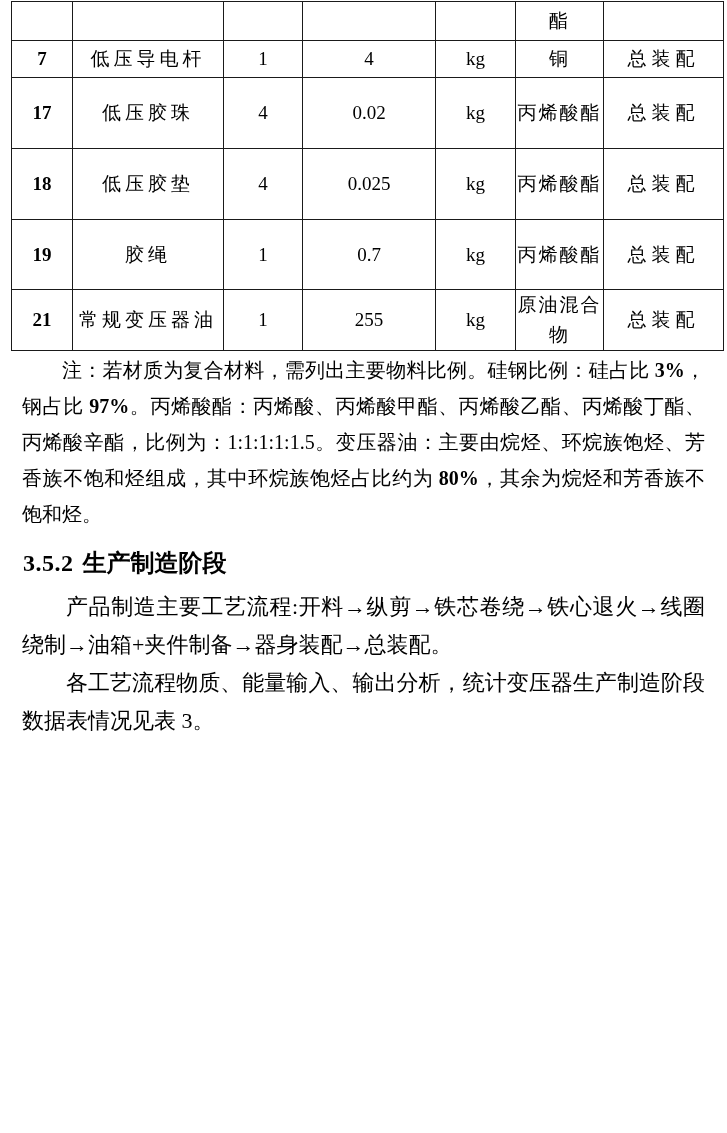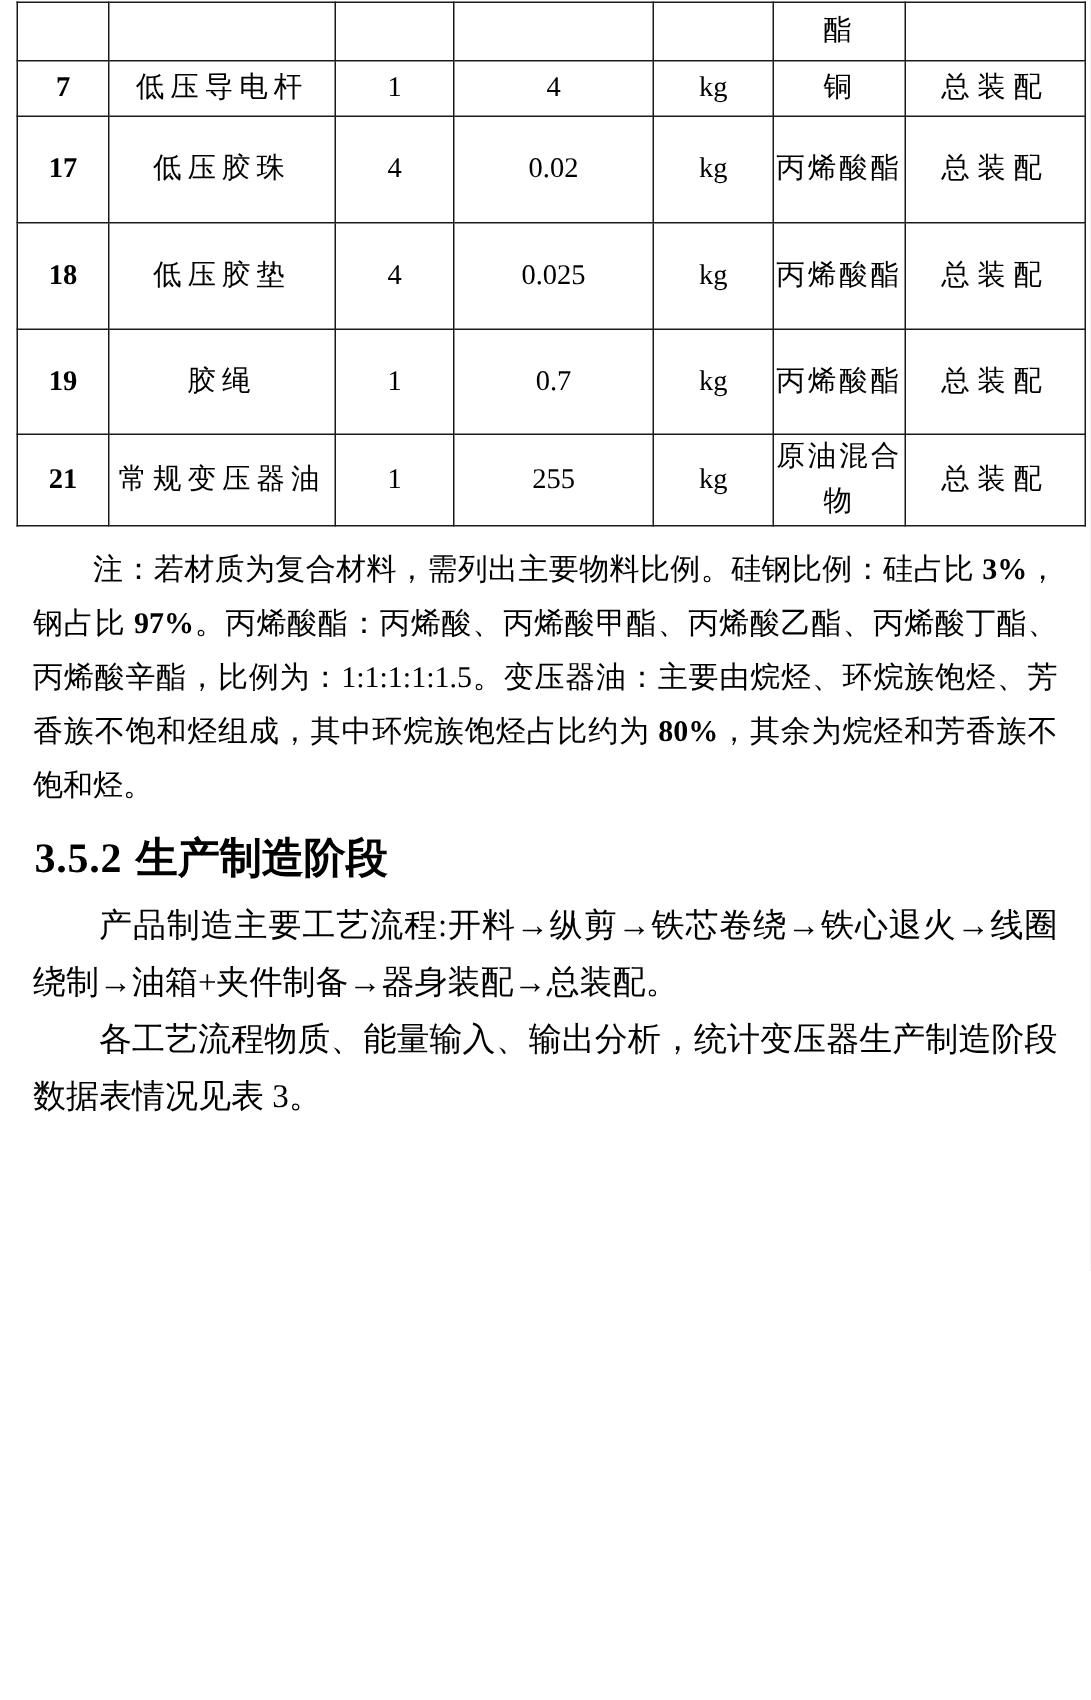--- a/index.html
+++ b/index.html
@@ -38,31 +38,31 @@
   td.cell-mat  { font-size: 20px; letter-spacing: 2px; line-height: 31px; }
   td.cell-stage{ font-size: 20px; letter-spacing: 5px; }
   tr.h39 { height: 39px; }
   tr.h37 { height: 37px; }
   tr.h71 { height: 71px; font-family: Liberation Serif, serif; }
   tr.h70 { height: 70px; }
   tr.h73 { height: 73px; }
   tr.h69 { height: 52px; }
   
   .note {
-    margin: 11px 22px 0 22px;
+    margin: 1px 22px 0 22px;
     font-size: 20px;
     line-height: 36px;
     text-align: justify;
     text-indent: 2em;
   }
   .note .b { font-weight: bold; }
   
   .heading {
     margin: 16px 22px 0 23px;
-    font-size: 28px;
+    font-size: 24px;
     font-weight: bold;
     line-height: 30px;
   }
   .heading .sec-no { margin-right: 9px; letter-spacing: 0.5px; }
   
   .para {
     margin: 10px 22px 0 22px;
     font-size: 22px;
     line-height: 38px;
     text-align: justify;

